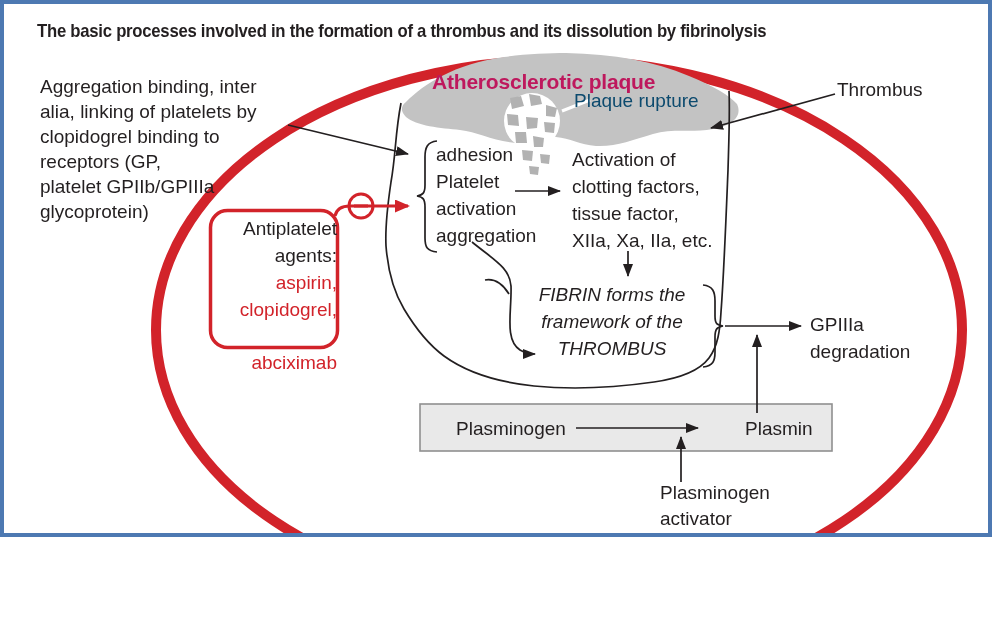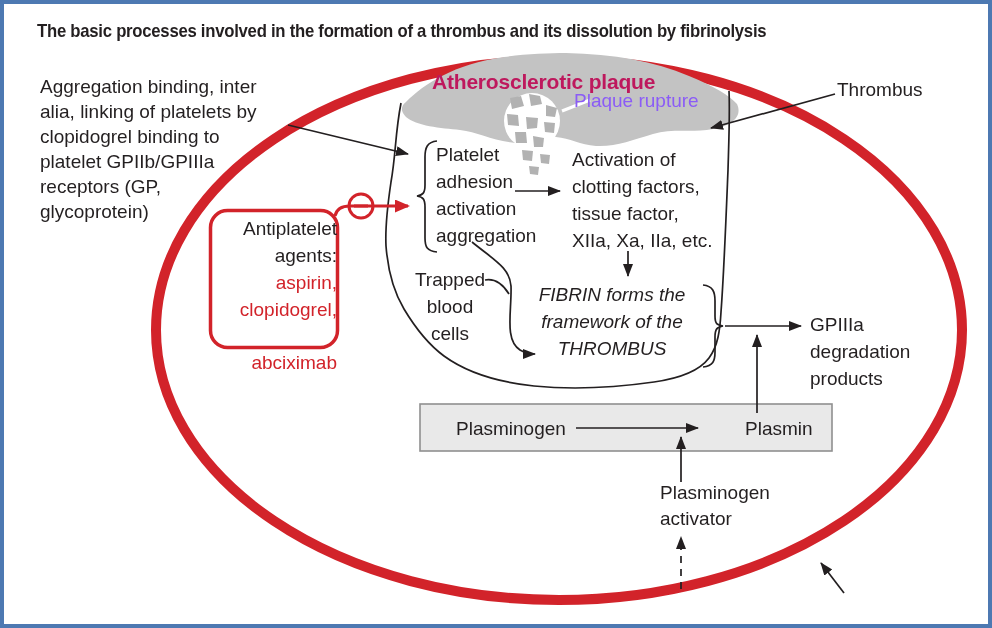--- a/index.html
+++ b/index.html
@@ -1,35 +1,35 @@
 <!DOCTYPE html>
 <html style="--red: #d2232a; --ink: #231f20; --plaque_gray: #c3c3c3; --fragment_gray: #b2b2b2; --reaction_box_fill: #e9e9e9; --reaction_box_border: #8f8f8f; --frame_blue: #4d79b2; --white: #ffffff;"><head>
 <meta charset="utf-8">
 <style>
   :root{
     --red:#d2232a; --ink:#231f20; --plaque_gray:#c3c3c3; --fragment_gray:#b2b2b2;
     --reaction_box_fill:#e9e9e9; --reaction_box_border:#8f8f8f; --frame_blue:#4d79b2; --white:#ffffff;
   }
   html,body{margin:0;padding:0;background:#fff;}
   .page{
-    position:relative;width:992px;height:628px;box-sizing:border-box;
+    position:relative;width:992px;height:537px;box-sizing:border-box;
     border:4px solid var(--frame_blue);background:#fff;overflow:hidden;
     font-family:"Liberation Sans","DejaVu Sans",sans-serif;color:var(--ink);
   }
   svg.art{position:absolute;left:0;top:0;width:984px;height:620px;}
   .ink{stroke:var(--ink);stroke-width:1.7;fill:none;}
   .redln{stroke:var(--red);fill:none;}
   .mk-ink{fill:var(--ink);}
   .mk-red{fill:var(--red);}
   .t{position:absolute;font-size:19px;line-height:27px;white-space:nowrap;color:var(--ink);}
   .title{position:absolute;left:33px;top:13px;font-size:19px;line-height:27px;font-weight:bold;
          letter-spacing:-0.3px;transform:scaleX(0.88);transform-origin:0 0;white-space:nowrap;}
   .note{left:36px;top:70px;line-height:25px;}
   .plaque-title{left:428px;top:64px;font-size:21px;font-weight:bold;color:#be185d;letter-spacing:-0.2px;}
-  .rupture-label{left:570px;top:83px;color:#8b5cf6;}
+  .rupture-label{left:570px;top:83px;color:#0c4a6e;}
   .platelet{left:432px;top:137px;}
   .clotting{left:568px;top:142px;}
   .trapped{left:403px;top:262px;width:86px;text-align:center;}
   .fibrin{left:527px;top:277px;width:162px;text-align:center;font-style:italic;}
   .thrombus-label{left:833px;top:72px;}
   .degradation{left:806px;top:307px;}
   .plasminogen-label{left:452px;top:411px;}
   .plasmin-label{left:711px;top:411px;margin-left:30px;}
   .activator{left:656px;top:476px;line-height:26px;}
   .artery-label{left:806px;top:586px;margin-top:44px;}
@@ -112,68 +112,62 @@
     <g>
       <circle cx="357" cy="202" r="12" fill="var(--white)" class="redln" stroke-width="3"></circle>
       <path d="M 350,202 L 364,202" class="redln" stroke-width="3"></path>
     </g>
   </svg>
 
   <div class="t note">
     <div>Aggregation binding, inter</div>
     <div>alia, linking of platelets by</div>
     <div>clopidogrel binding to</div>
+    <div>receptors (GP,</div>
     <div>platelet GPIIb/GPIIIa</div>
-    <div>receptors (GP,</div>
     <div>glycoprotein)</div>
   </div>
 
   <div class="t plaque-title">Atherosclerotic plaque</div>
   <div class="t rupture-label">Plaque rupture</div>
 
   <div class="t apbox-text">
     <div>Antiplatelet</div>
     <div>agents:</div>
     <div class="drug">aspirin,</div>
     <div class="drug">clopidogrel,</div>
     <div class="drug-bold">abciximab</div>
   </div>
 
   <div class="t platelet">
+    <div>adhesion</div>
     <div>Platelet</div>
-    <div>adhesion</div>
     <div>activation</div>
     <div>aggregation</div>
   </div>
 
   <div class="t clotting">
     <div>Activation of</div>
     <div>clotting factors,</div>
     <div>tissue factor,</div>
     <div>XIIa, Xa, IIa, etc.</div>
   </div>
 
-  <div class="t trapped">
-    <div>Trapped</div>
-    <div>blood</div>
-    <div>cells</div>
-  </div>
 
   <div class="t fibrin">
     <div>FIBRIN forms the</div>
     <div>framework of the</div>
     <div>THROMBUS</div>
   </div>
 
   <div class="t thrombus-label">Thrombus</div>
 
   <div class="t degradation">
     <div>GPIIIa</div>
     <div>degradation</div>
-    <div>products</div>
   </div>
 
   <div class="t plasminogen-label">Plasminogen</div>
   <div class="t plasmin-label">Plasmin</div>
 
   <div class="t activator">
     <div>Plasminogen</div>
     <div>activator</div>
   </div>
 

